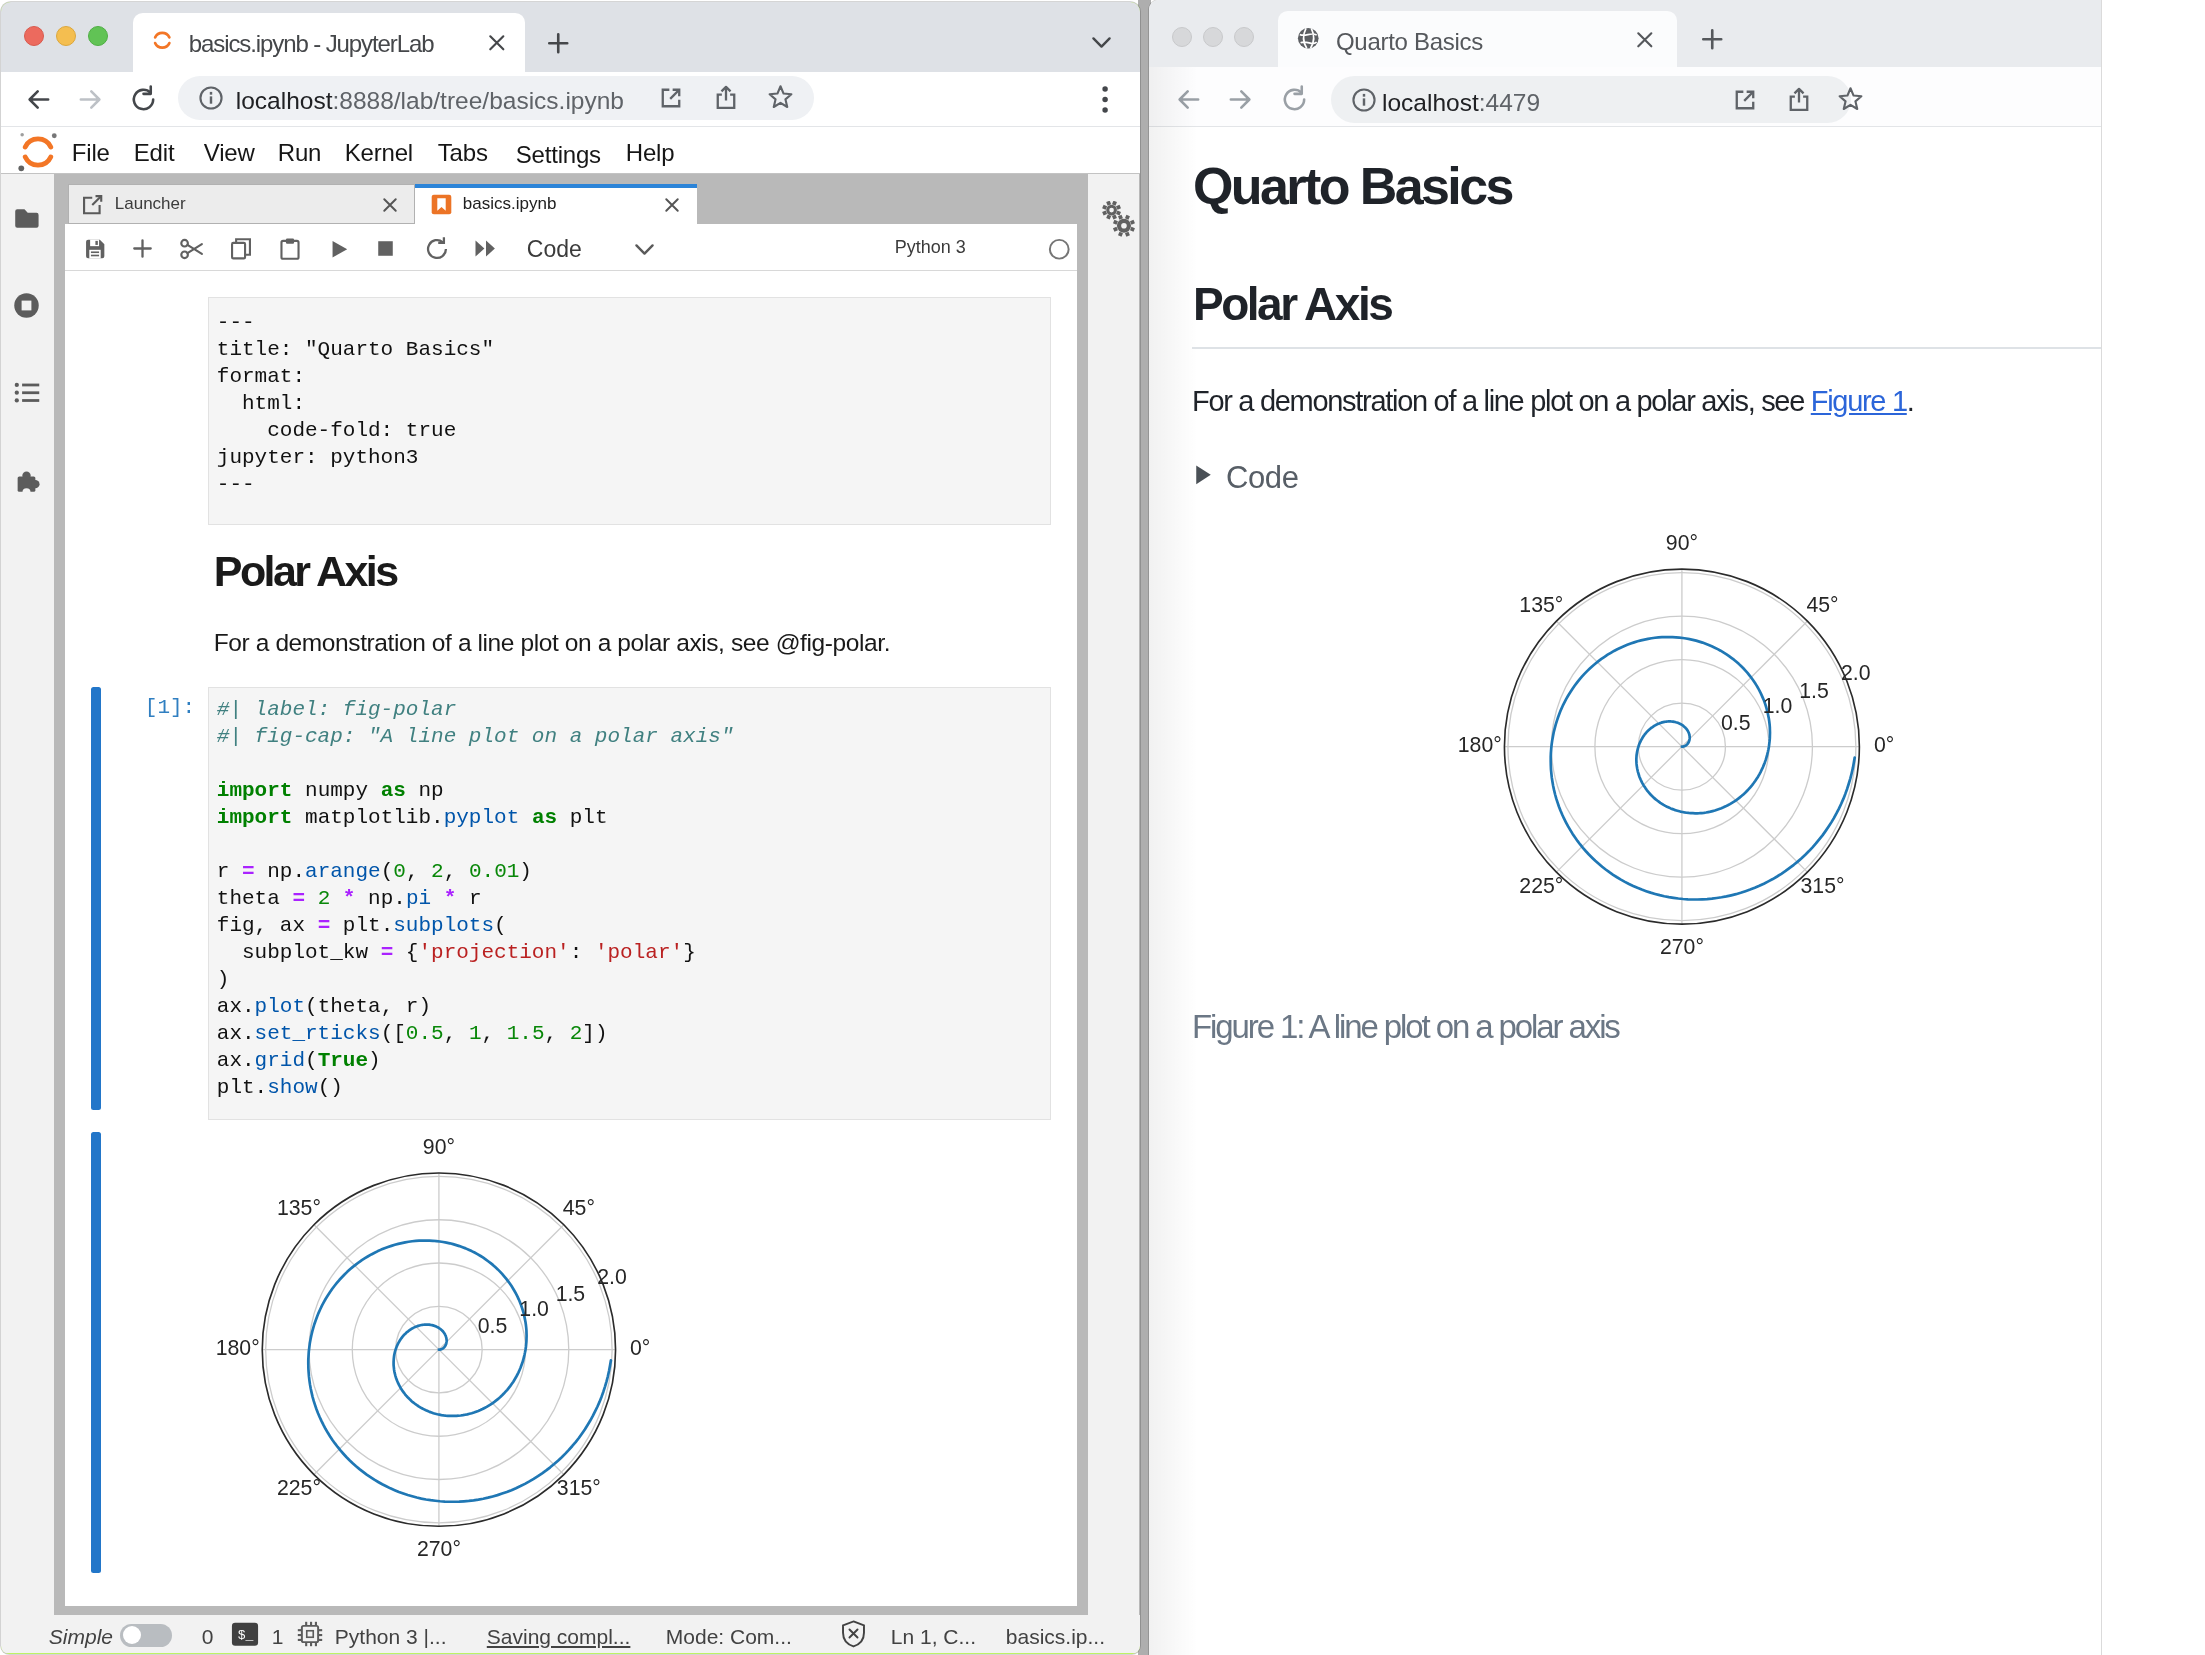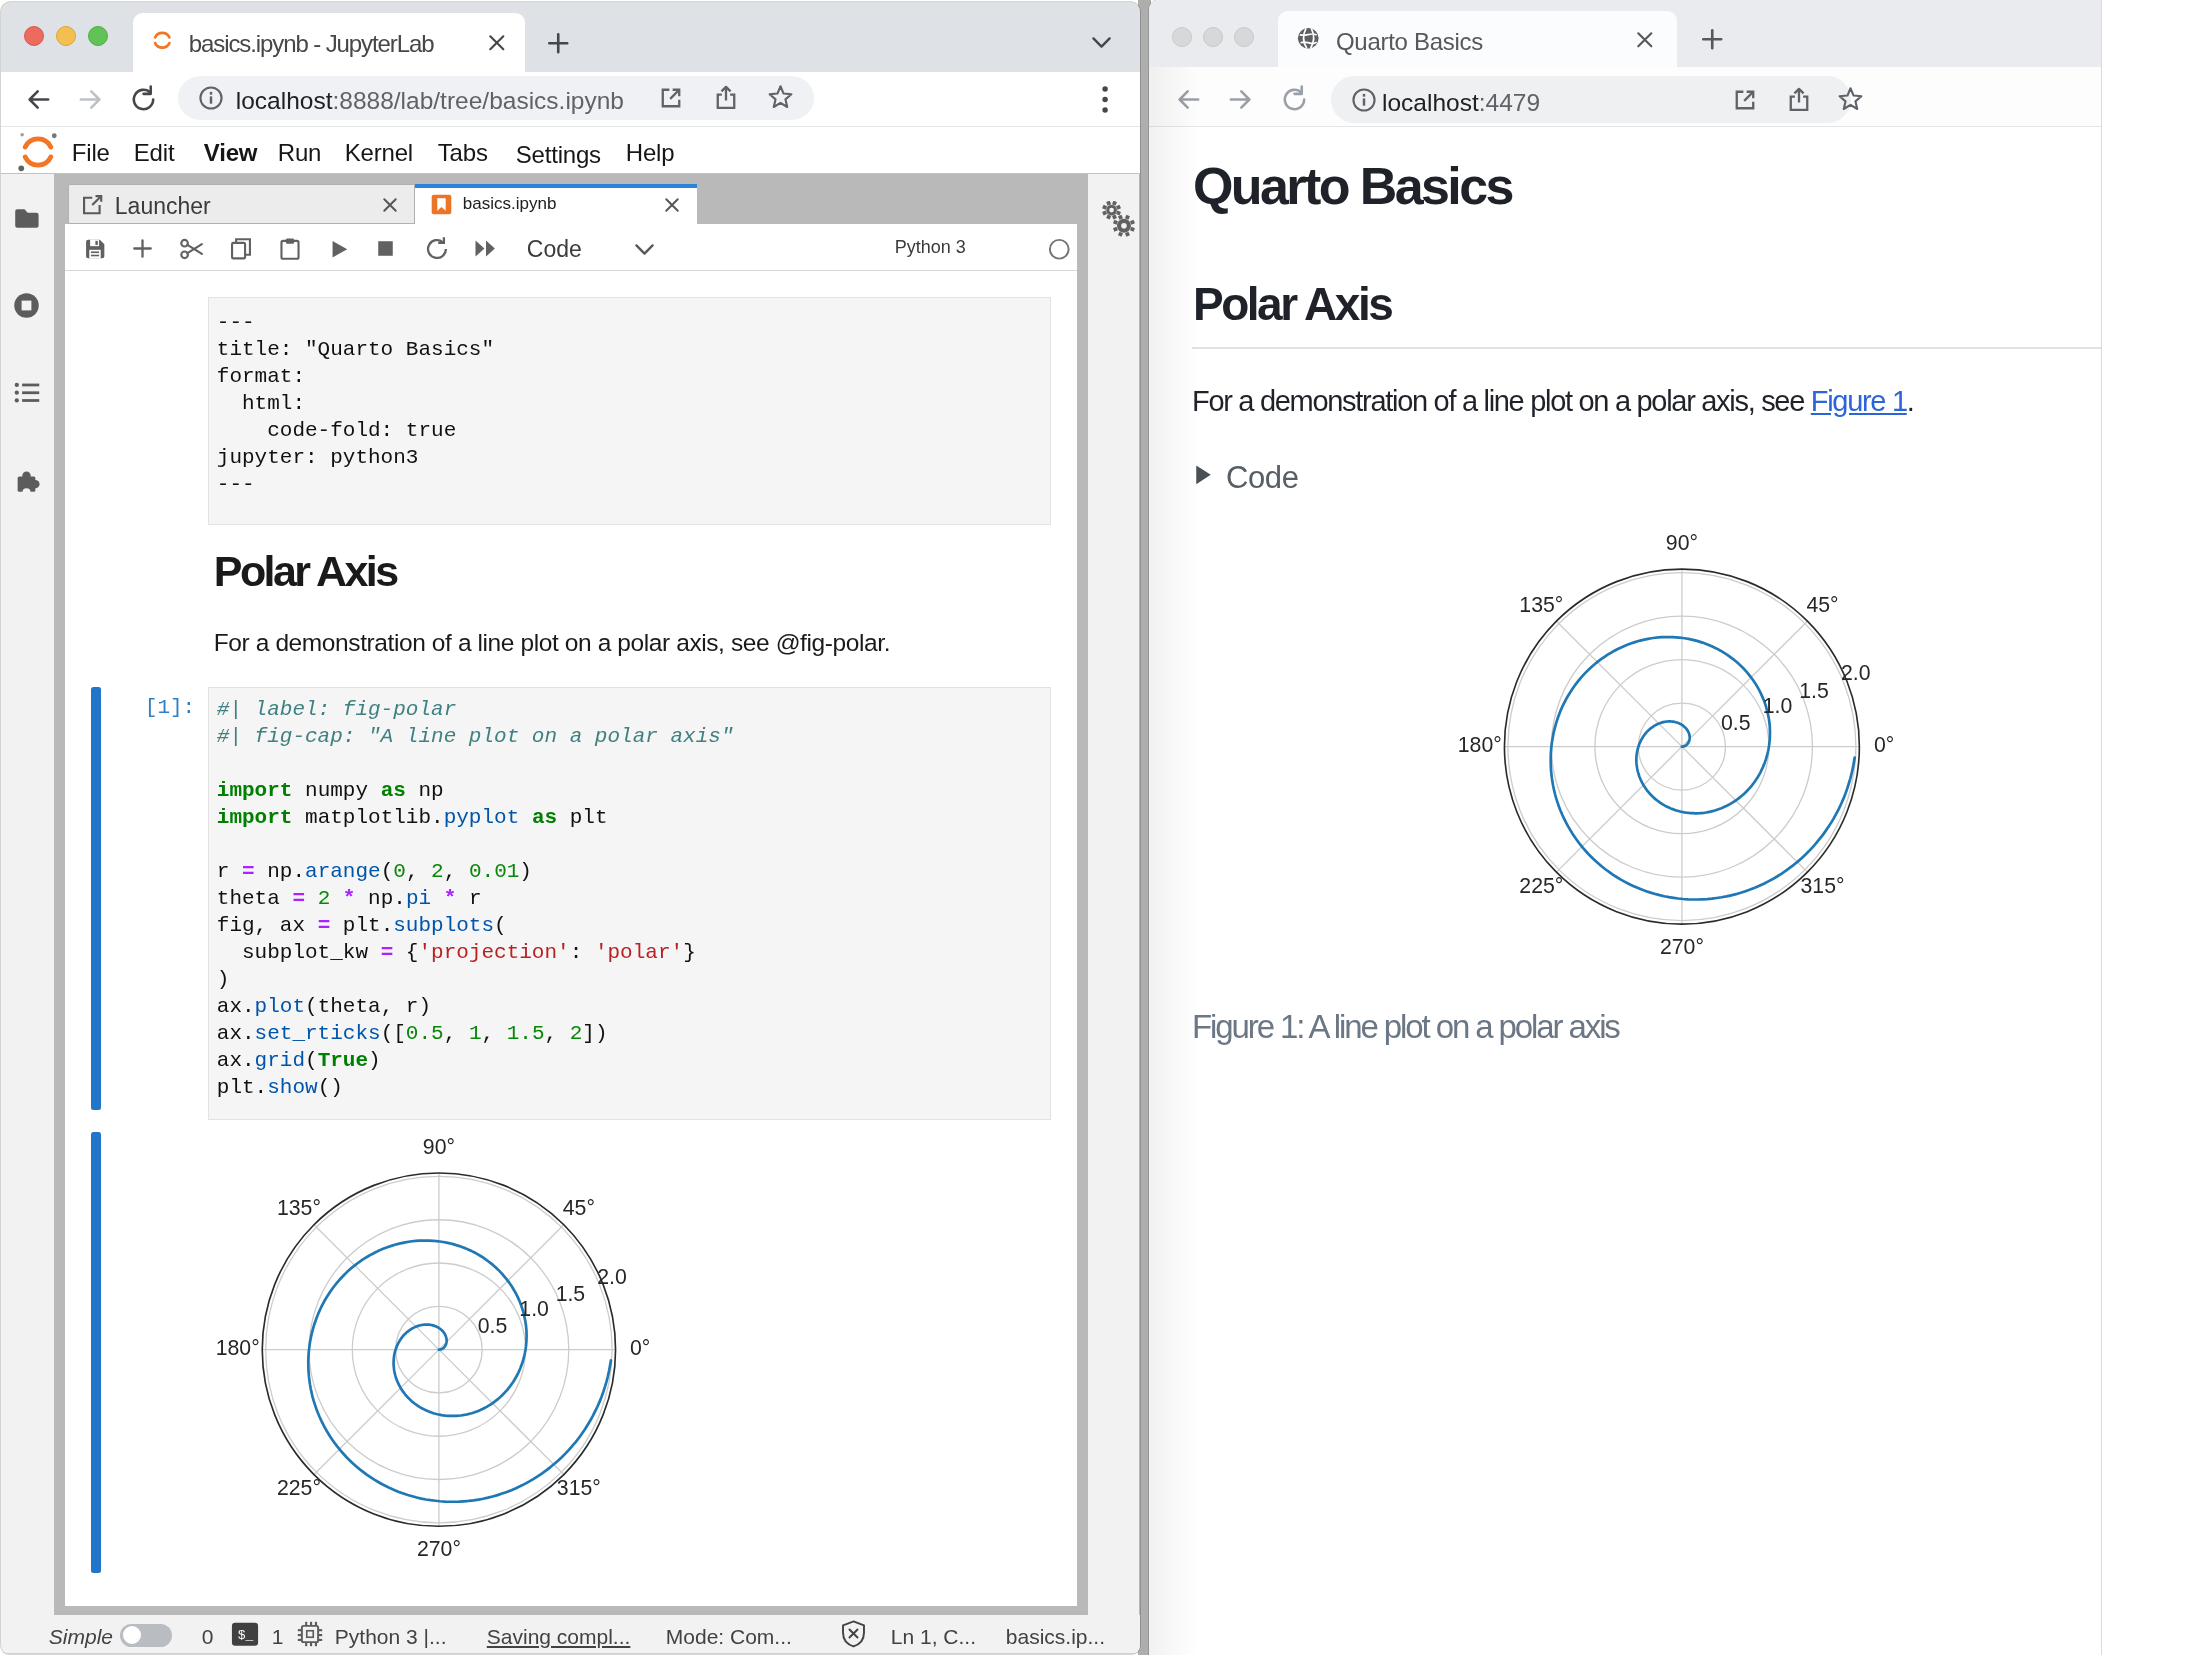--- a/index.html
+++ b/index.html
@@ -59,21 +59,21 @@
     <div class="abs" style="left:0;top:125px;width:1139px;height:47px;background:#fff;border-bottom:1.6px solid #c3c3c3"></div>
     <svg style="position:absolute;left:15.5px;top:128px" width="44" height="44" viewBox="0 0 100 100">
       <path d="M21 38.5 A32 32 0 0 1 79 38.5" stroke="#F37626" stroke-width="11" fill="none" stroke-linecap="round"></path>
       <path d="M21 61.5 A32 32 0 0 0 79 61.5" stroke="#F37626" stroke-width="11" fill="none" stroke-linecap="round"></path>
       <circle cx="87" cy="13" r="5.5" fill="#767677"></circle>
       <circle cx="12" cy="87" r="6.5" fill="#616262"></circle>
       <circle cx="14" cy="11" r="4" fill="#9e9e9e"></circle>
     </svg>
     <div style="position:absolute;left:71px;top:139px;font-family:'Liberation Sans',sans-serif;font-size:24px;line-height:1;font-weight:400;color:#161616;white-space:pre;letter-spacing:-0.2px;">File</div>
     <div style="position:absolute;left:133px;top:139px;font-family:'Liberation Sans',sans-serif;font-size:24px;line-height:1;font-weight:400;color:#161616;white-space:pre;letter-spacing:-0.2px;">Edit</div>
-    <div style="position:absolute;left:203px;top:139px;font-family:'Liberation Sans',sans-serif;font-size:24px;line-height:1;font-weight:700;color:#161616;white-space:pre;letter-spacing:-0.2px;">View</div>
+    <div style="position:absolute;left:203px;top:139px;font-family:'Liberation Sans',sans-serif;font-size:24px;line-height:1;font-weight:400;color:#161616;white-space:pre;letter-spacing:-0.2px;">View</div>
     <div style="position:absolute;left:277px;top:139px;font-family:'Liberation Sans',sans-serif;font-size:24px;line-height:1;font-weight:400;color:#161616;white-space:pre;letter-spacing:-0.2px;">Run</div>
     <div style="position:absolute;left:344px;top:139px;font-family:'Liberation Sans',sans-serif;font-size:24px;line-height:1;font-weight:400;color:#161616;white-space:pre;letter-spacing:-0.2px;">Kernel</div>
     <div style="position:absolute;left:437px;top:139px;font-family:'Liberation Sans',sans-serif;font-size:24px;line-height:1;font-weight:400;color:#161616;white-space:pre;letter-spacing:-0.2px;text-align:center;">Tabs</div>
     <div style="position:absolute;left:515px;top:141px;font-family:'Liberation Sans',sans-serif;font-size:24px;line-height:1;font-weight:400;color:#161616;white-space:pre;letter-spacing:-0.2px;">Settings</div>
     <div style="position:absolute;left:625px;top:139px;font-family:'Liberation Sans',sans-serif;font-size:24px;line-height:1;font-weight:400;color:#161616;white-space:pre;letter-spacing:-0.2px;">Help</div>
     <div class="abs" style="left:0;top:172px;width:1139px;height:1441px;background:#b9b9b9"></div>
     <div class="abs" style="left:0;top:172px;width:53px;height:1441px;background:#f2f2f2"></div>
     <svg style="position:absolute;left:11.4px;top:202px" width="29" height="29" viewBox="0 0 36 36">
       <path d="M4 9 a2.5 2.5 0 0 1 2.5 -2.5 h9 l4 4.5 h11 a2.5 2.5 0 0 1 2.5 2.5 v13.5 a2.5 2.5 0 0 1 -2.5 2.5 h-24 A2.5 2.5 0 0 1 4 27 Z" fill="#5c5c5c"></path>
     </svg>
@@ -117,21 +117,21 @@
       <rect x="30.9" y="17.4" width="4.6" height="4.6" fill="#616161" transform="rotate(292.5 33.2 19.7)"></rect>
       <rect x="37.0" y="23.5" width="4.6" height="4.6" fill="#616161" transform="rotate(337.5 39.3 25.8)"></rect>
       <circle cx="29" cy="30" r="3.4" fill="#f2f2f2"></circle>
     </svg>
     <div class="abs" style="left:67px;top:182px;width:347px;height:40px;background:#ececec;border:0.8px solid #b1b1b1"></div>
     <svg style="position:absolute;left:79px;top:190px" width="24.5" height="24.5" viewBox="0 0 30 30">
       <path d="M24 16 V26 H5 V7 H15" stroke="#5a5a5a" stroke-width="2.6" fill="none"></path>
       <path d="M19 5 H26 V12" stroke="#5a5a5a" stroke-width="2.6" fill="none"></path>
       <path d="M26 5 L15 16" stroke="#5a5a5a" stroke-width="2.6"></path>
     </svg>
-    <div style="position:absolute;left:114px;top:193px;font-family:'Liberation Sans',sans-serif;font-size:23px;line-height:1;font-weight:400;color:#3b3b3b;white-space:pre;">Launcher</div>
+    <div style="position:absolute;left:114px;top:193px;font-family:'Liberation Sans',sans-serif;font-size:17px;line-height:1;font-weight:400;color:#3b3b3b;white-space:pre;">Launcher</div>
     <svg style="position:absolute;left:380px;top:194px" width="18" height="18" viewBox="0 0 22 22">
       <path d="M4 4 L18 18 M18 4 L4 18" stroke="#555" stroke-width="2.4" stroke-linecap="round"></path>
     </svg>
     <div class="abs" style="left:414px;top:182px;width:282px;height:40px;background:#fff"></div>
     <div class="abs" style="left:414px;top:182px;width:282px;height:4.1px;background:#2c84d8"></div>
     <svg style="position:absolute;left:430px;top:192px" width="21" height="21" viewBox="0 0 30 30">
       <rect x="1" y="1" width="28" height="28" rx="3" fill="#EC7426"></rect>
       <path d="M9 6 H21 V24 L15 18.6 L9 24 Z" fill="#fff"></path>
     </svg>
     <div style="position:absolute;left:462px;top:193px;font-family:'Liberation Sans',sans-serif;font-size:17px;line-height:1;font-weight:400;color:#202020;white-space:pre;">basics.ipynb</div>

